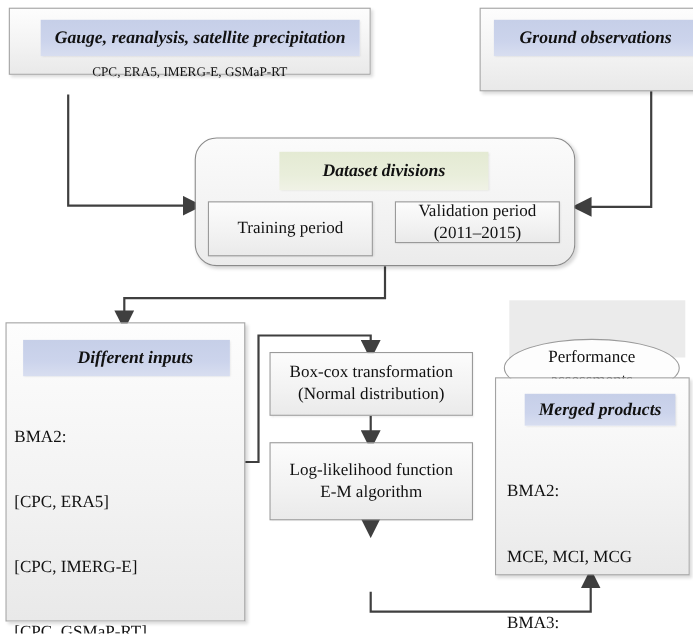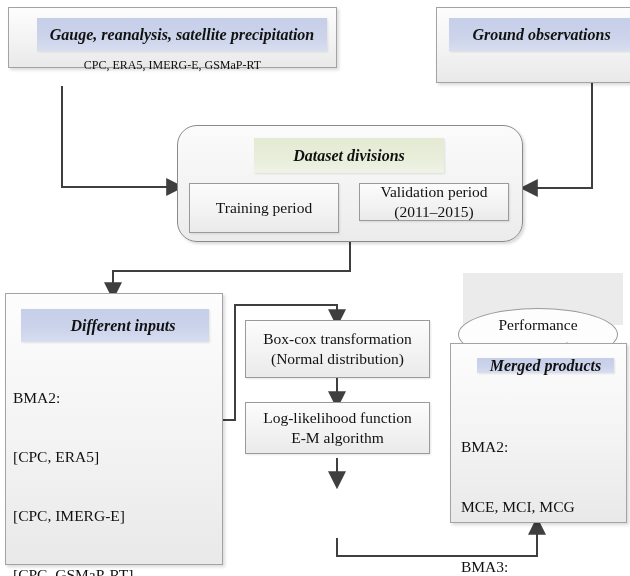--- a/index.html
+++ b/index.html
@@ -149,34 +149,34 @@
       
       
     </div>
   </div>
 
   <div class="inner-box node" style="left:245px; top:320px; width:185px; height:58px;">
     <div>Box-cox transformation</div>
     <div>(Normal distribution)</div>
   </div>
 
-  <div class="inner-box node" style="left:245px; top:402px; width:185px; height:52px;">
+  <div class="inner-box node" style="left:245px; top:402px; width:185px; height:71px;">
     <div>Log-likelihood function</div>
     <div>E-M algorithm</div>
   </div>
 
 
   <div class="ellipse-shadow node" style="left:463px; top:273px; width:160px; height:52px;"></div>
   <div class="ellipse node" style="left:458px; top:264px; width:160px; height:53px;margin-top:44px;">
     <div>Performance</div>
     <div>assessments</div>
   </div>
 
   <div class="outer-box node" style="left:450px; top:343px; width:177px; height:180px;">
-    <div class="hdr hdr-blue" style="left:26px; top:14px; width:137px; height:15px;">Merged products</div>
+    <div class="hdr hdr-blue" style="left:26px; top:14px; width:137px; height:29px;">Merged products</div>
     <div class="list-text" style="left:10px; top:53px; right:2px; line-height:20px;">
       <div>BMA2:</div>
       <div>MCE, MCI, MCG</div>
       <div>BMA3:</div>
       
       
       
     </div>
   </div>
 

